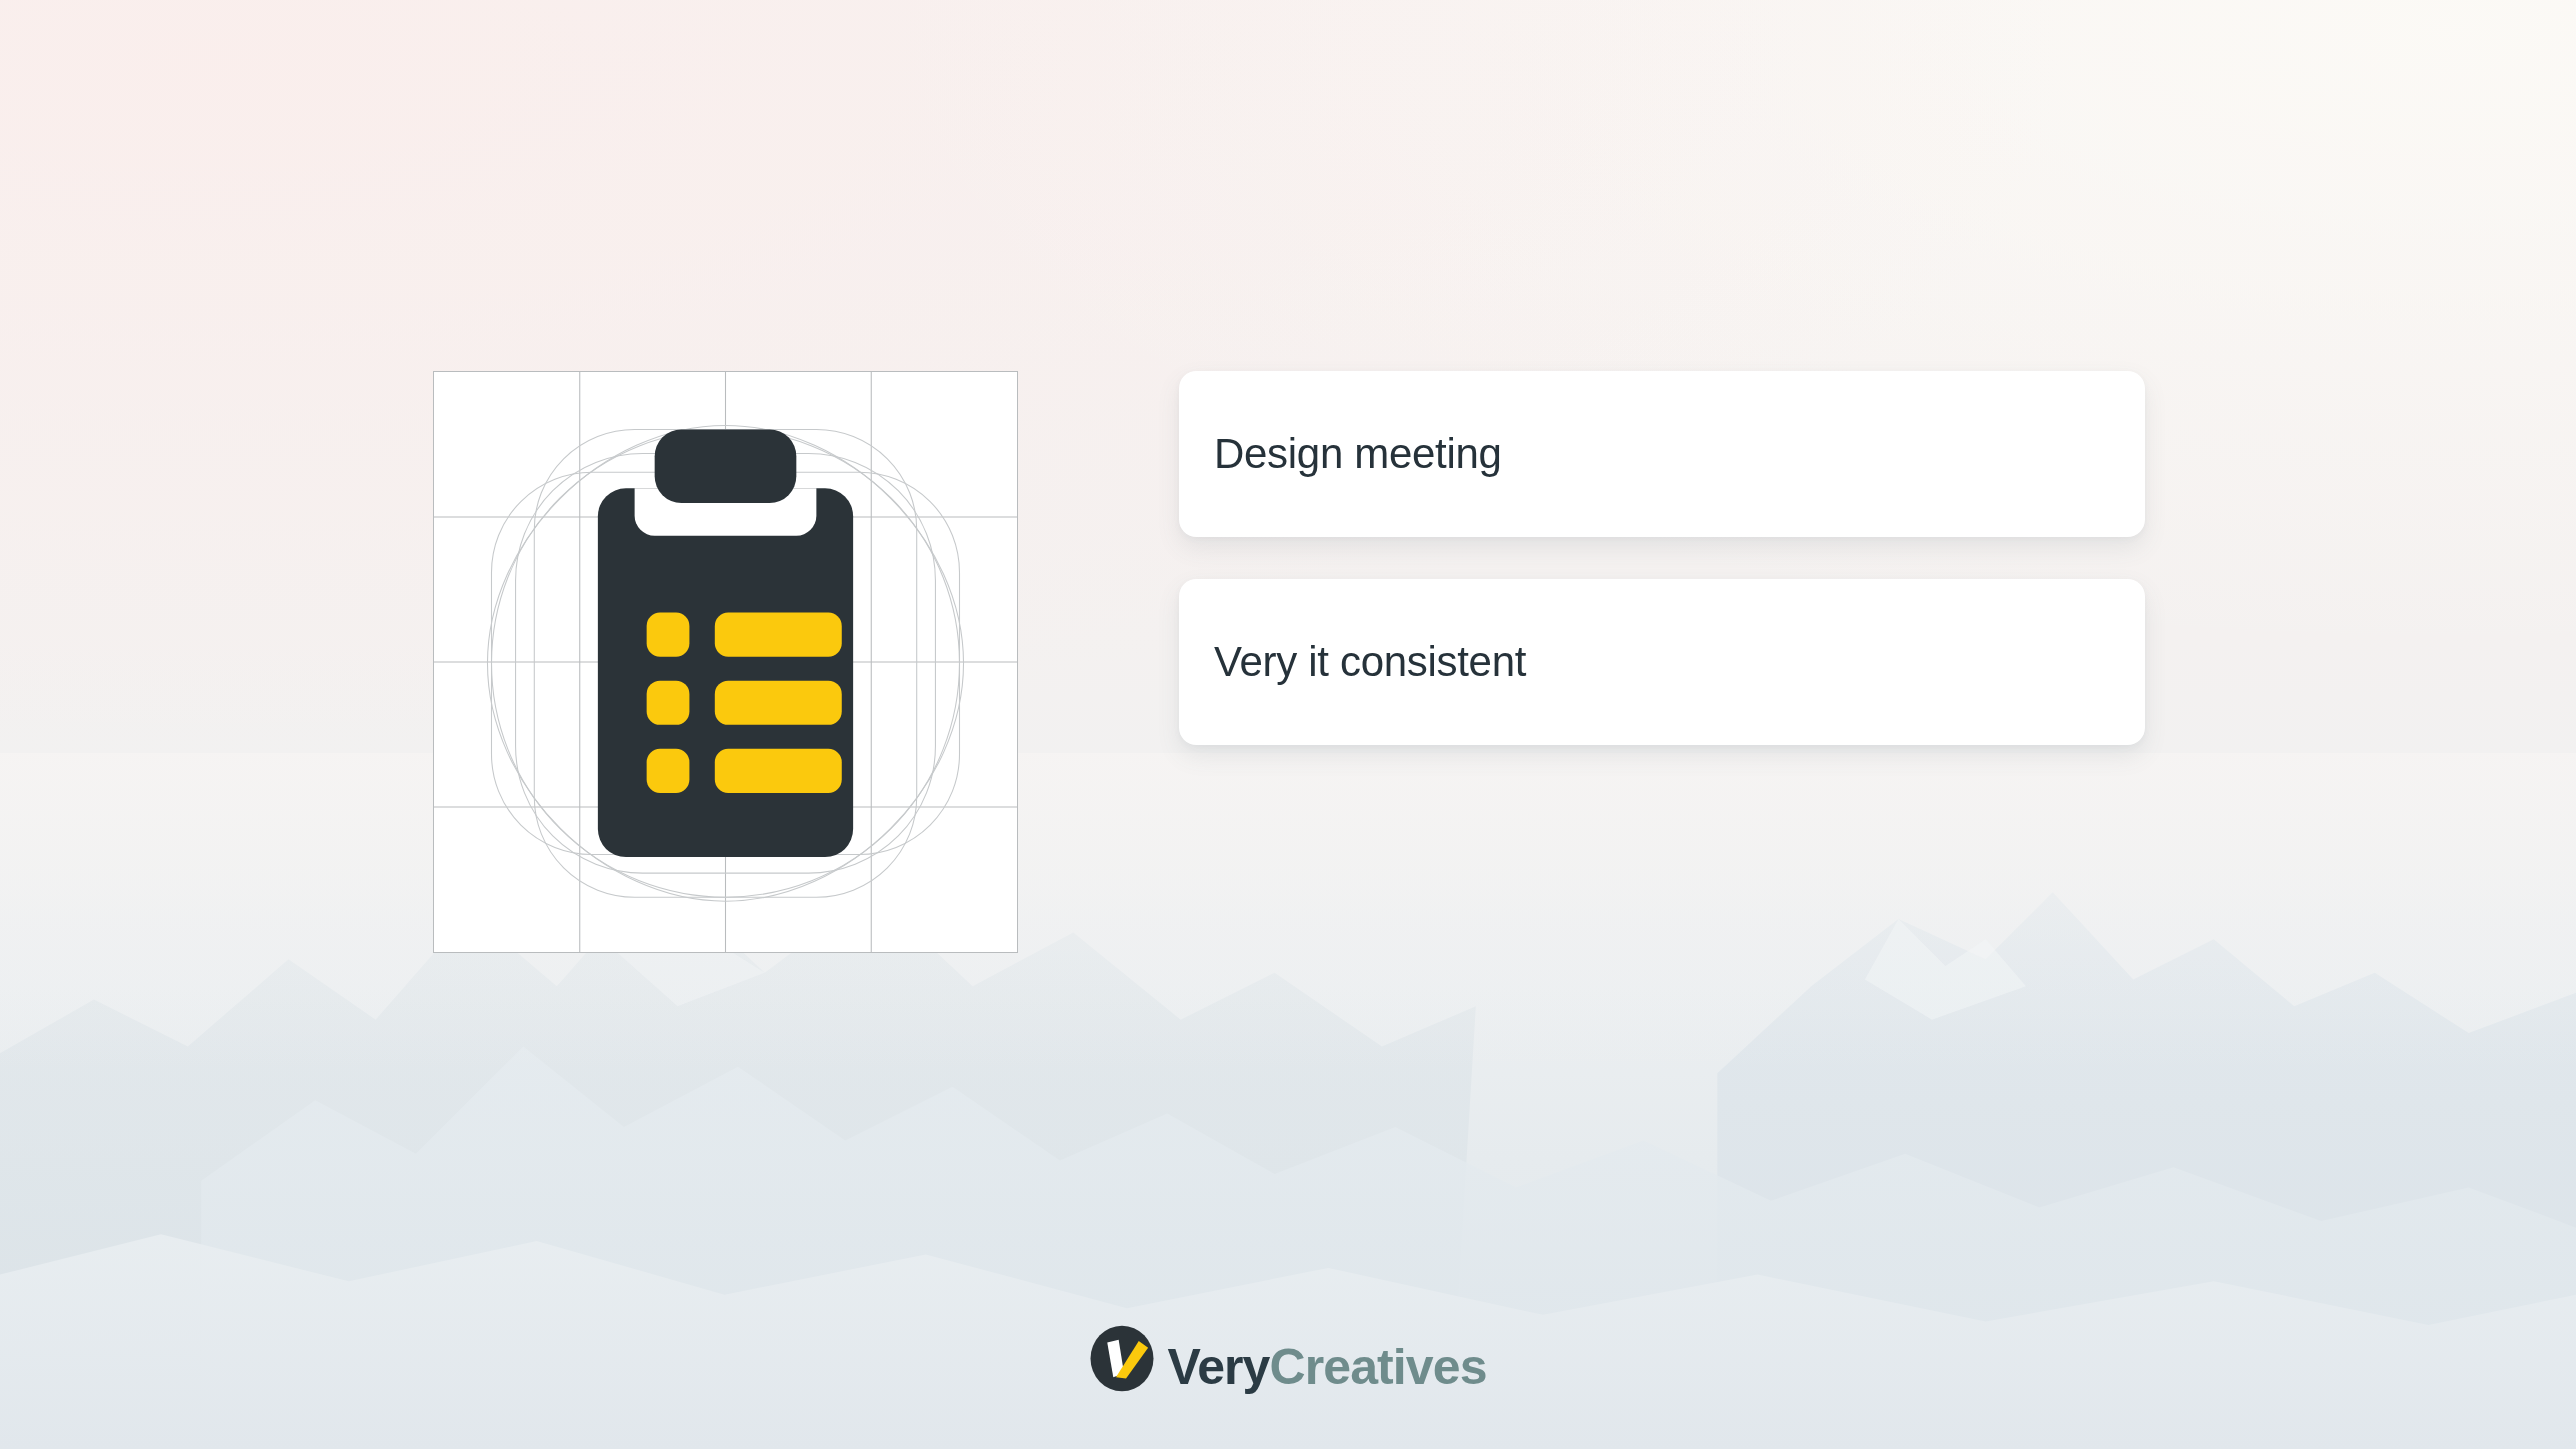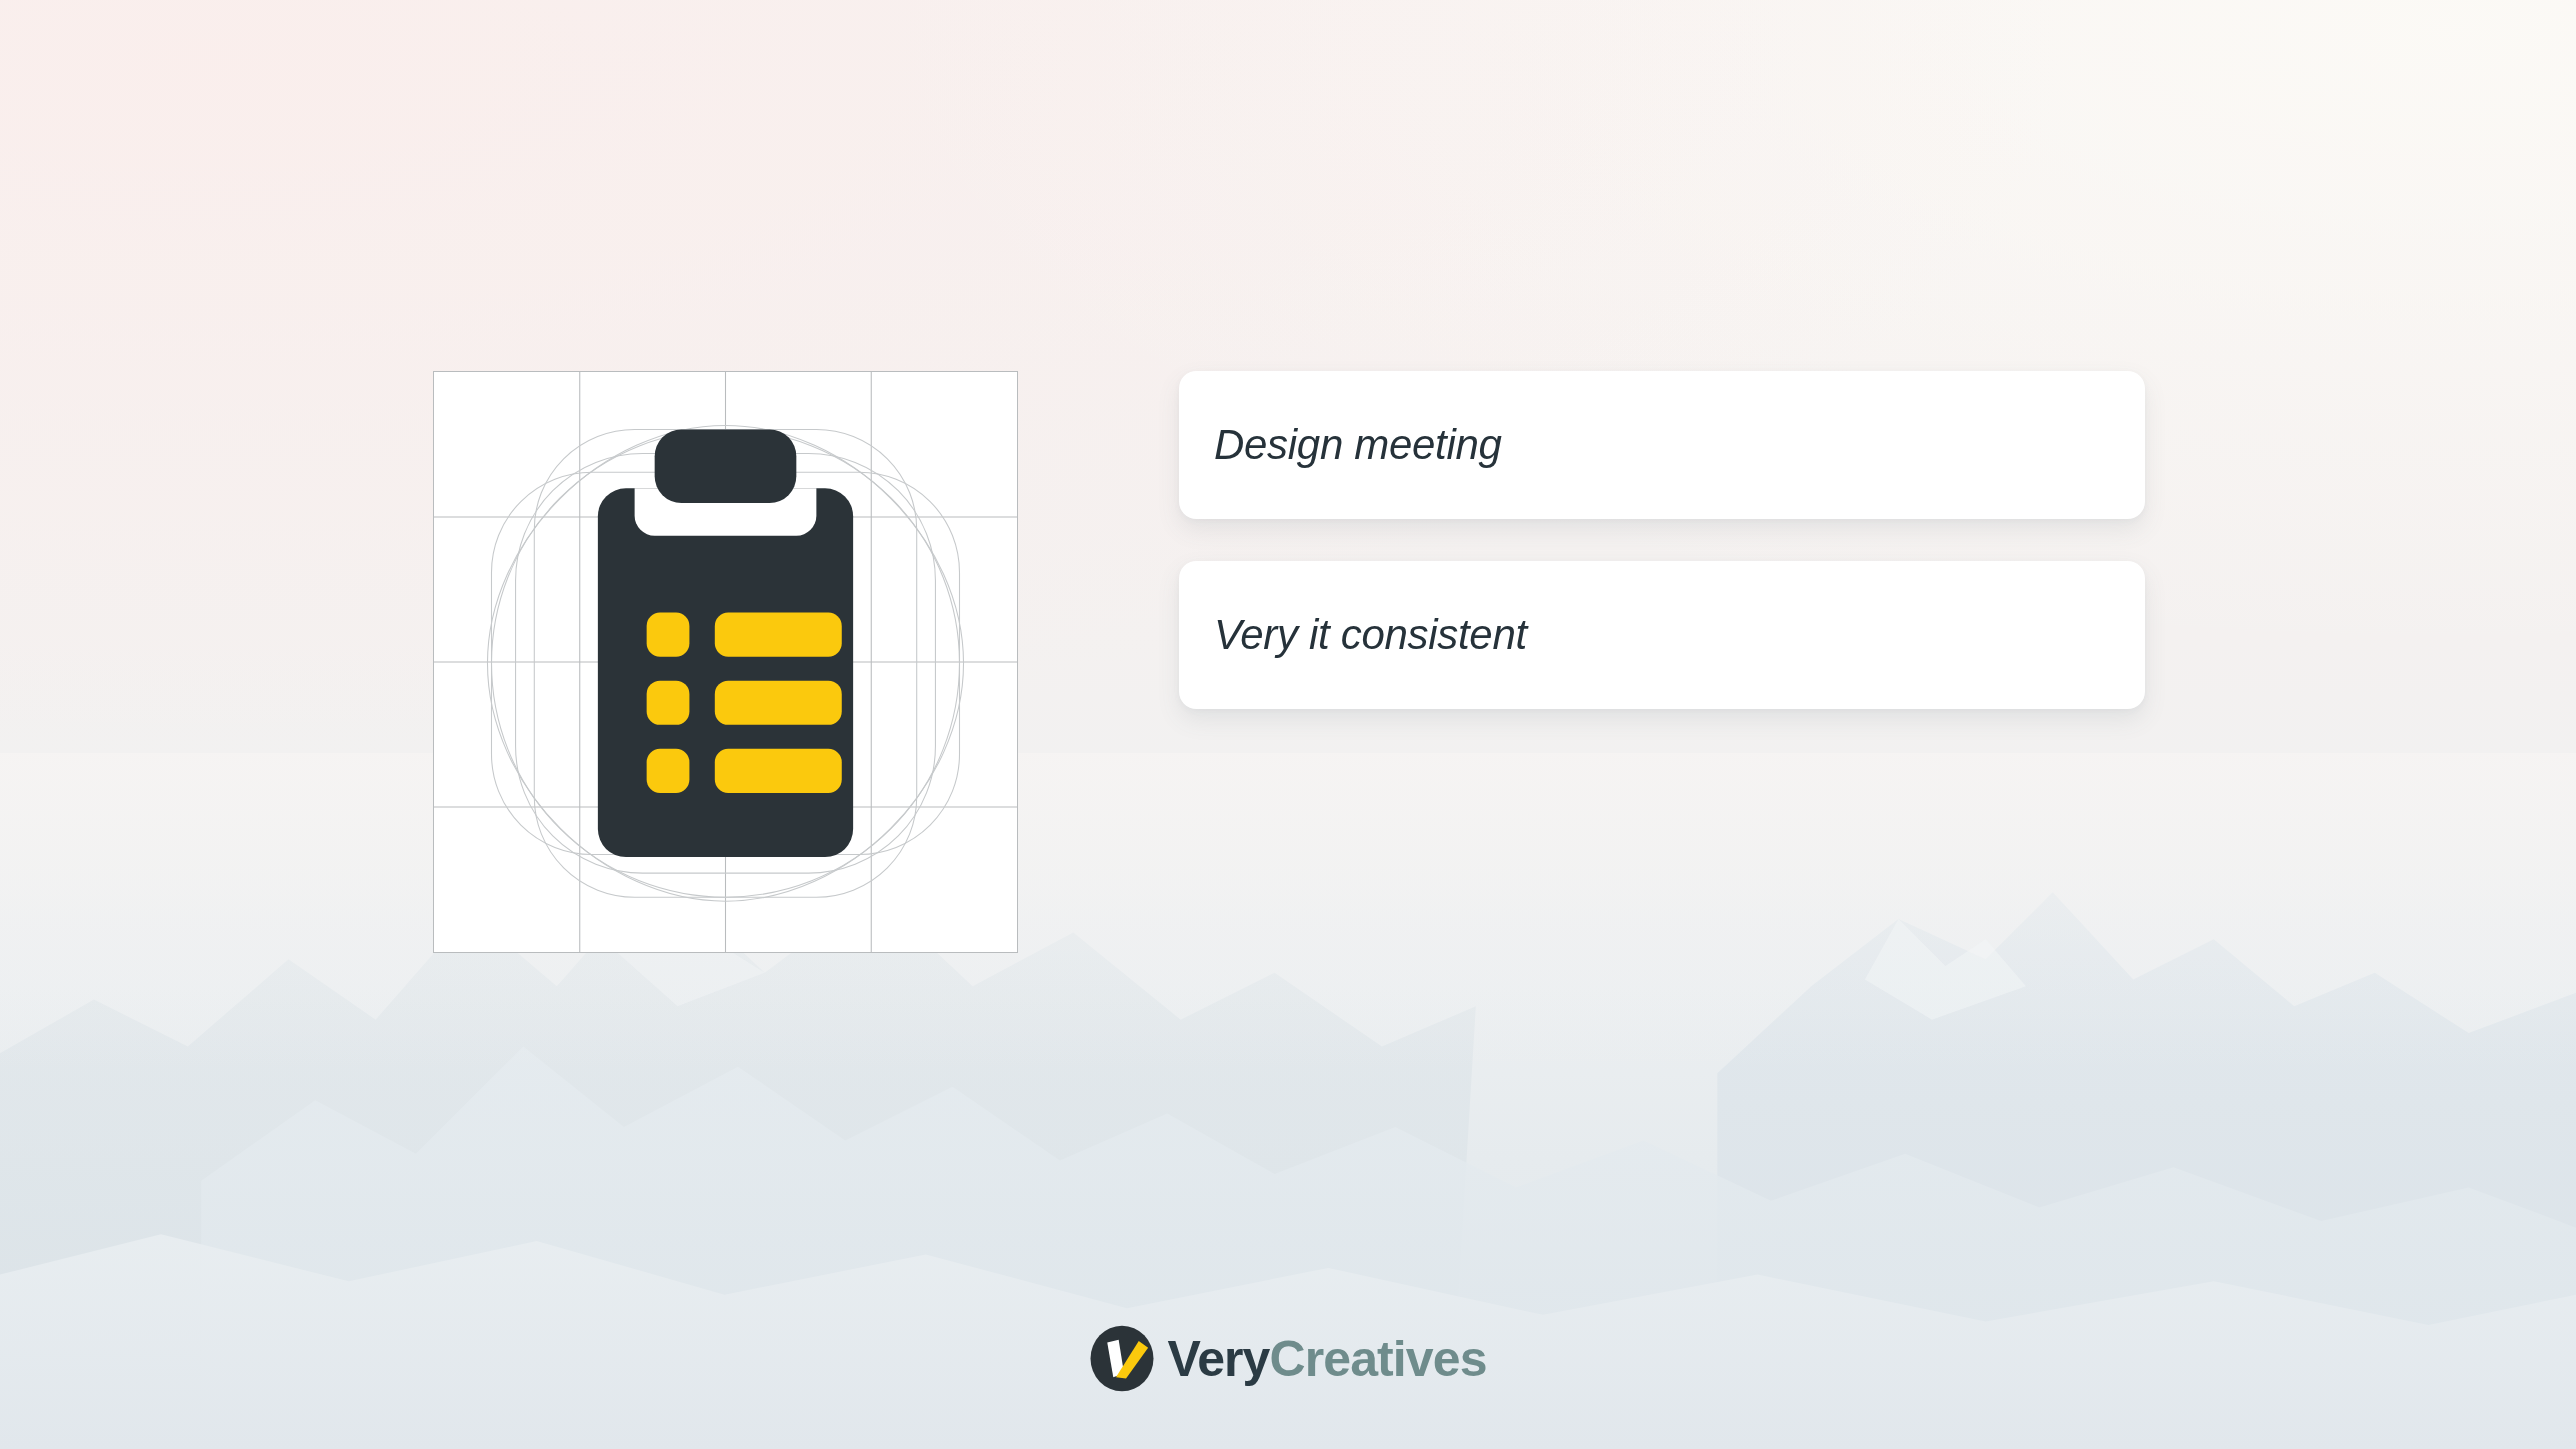--- a/index.html
+++ b/index.html
@@ -72,49 +72,48 @@
   
   .card-stack {
     position: absolute;
     left: 1179px;
     top: 371px;
     width: 966px;
   }
   .card {
     position: relative;
     width: 966px;
-    height: 148px;
+    height: 166px;
     background: #ffffff;
     border-radius: 17.4px;
     box-shadow: 0 10.7px 23px rgba(80,95,110,0.10),
                 0 2px 6.7px rgba(80,95,110,0.05);
     display: flex;
     align-items: center;
     padding: 16px 35px;
     margin-bottom: 42px;
-    font-style: italic;
   }
   .card:last-child { margin-bottom: 0; }
   .card-label {
     font-size: 42px;
     line-height: 1.1;
     font-weight: 400;
     color: #26323a;
     letter-spacing: -0.3px;
     white-space: nowrap;
   }
 
   
   .footer-logo {
     position: absolute;
     left: 0;
     right: 0;
     top: 1325px;
     display: flex;
-    align-items: center;
+    align-items: flex-end;
     justify-content: center;
     gap: 12px;
   }
   .logo-mark { width: 66px; height: 67px; display: block; flex: none; }
   .logo-word {
     font-size: 50px;
     font-weight: 700;
     letter-spacing: -0.9px;
     line-height: 1;
     white-space: nowrap;

